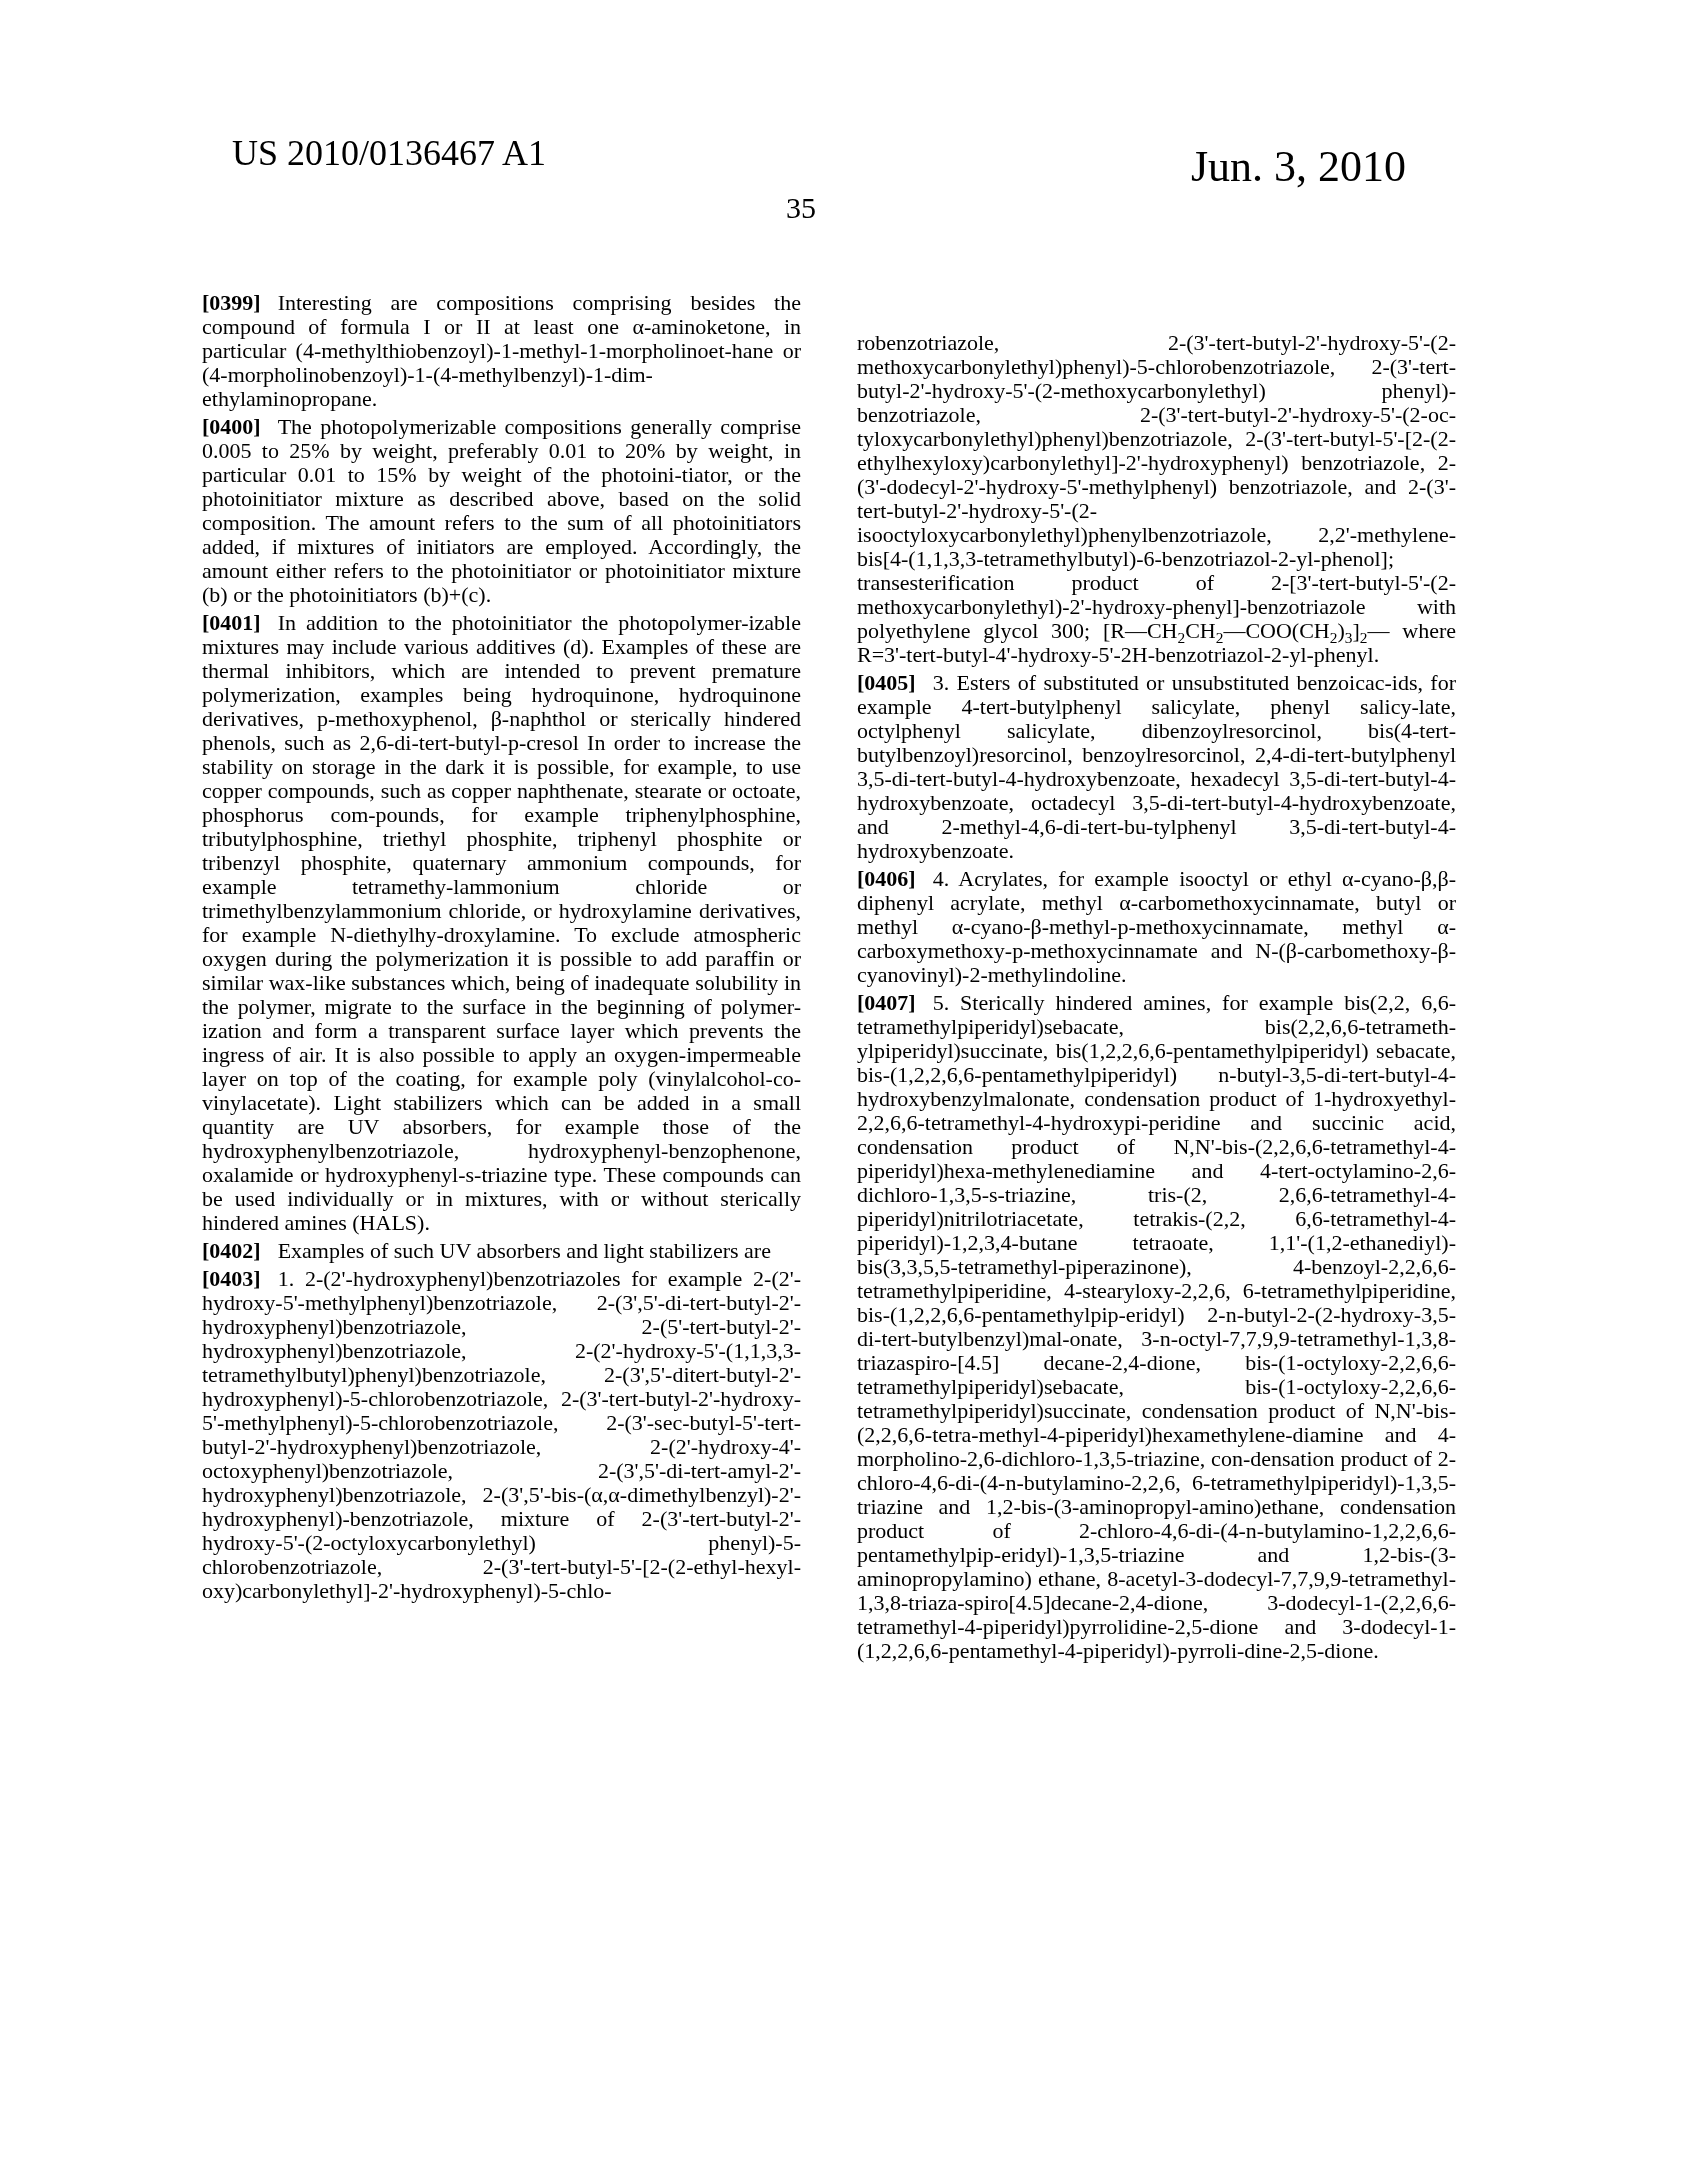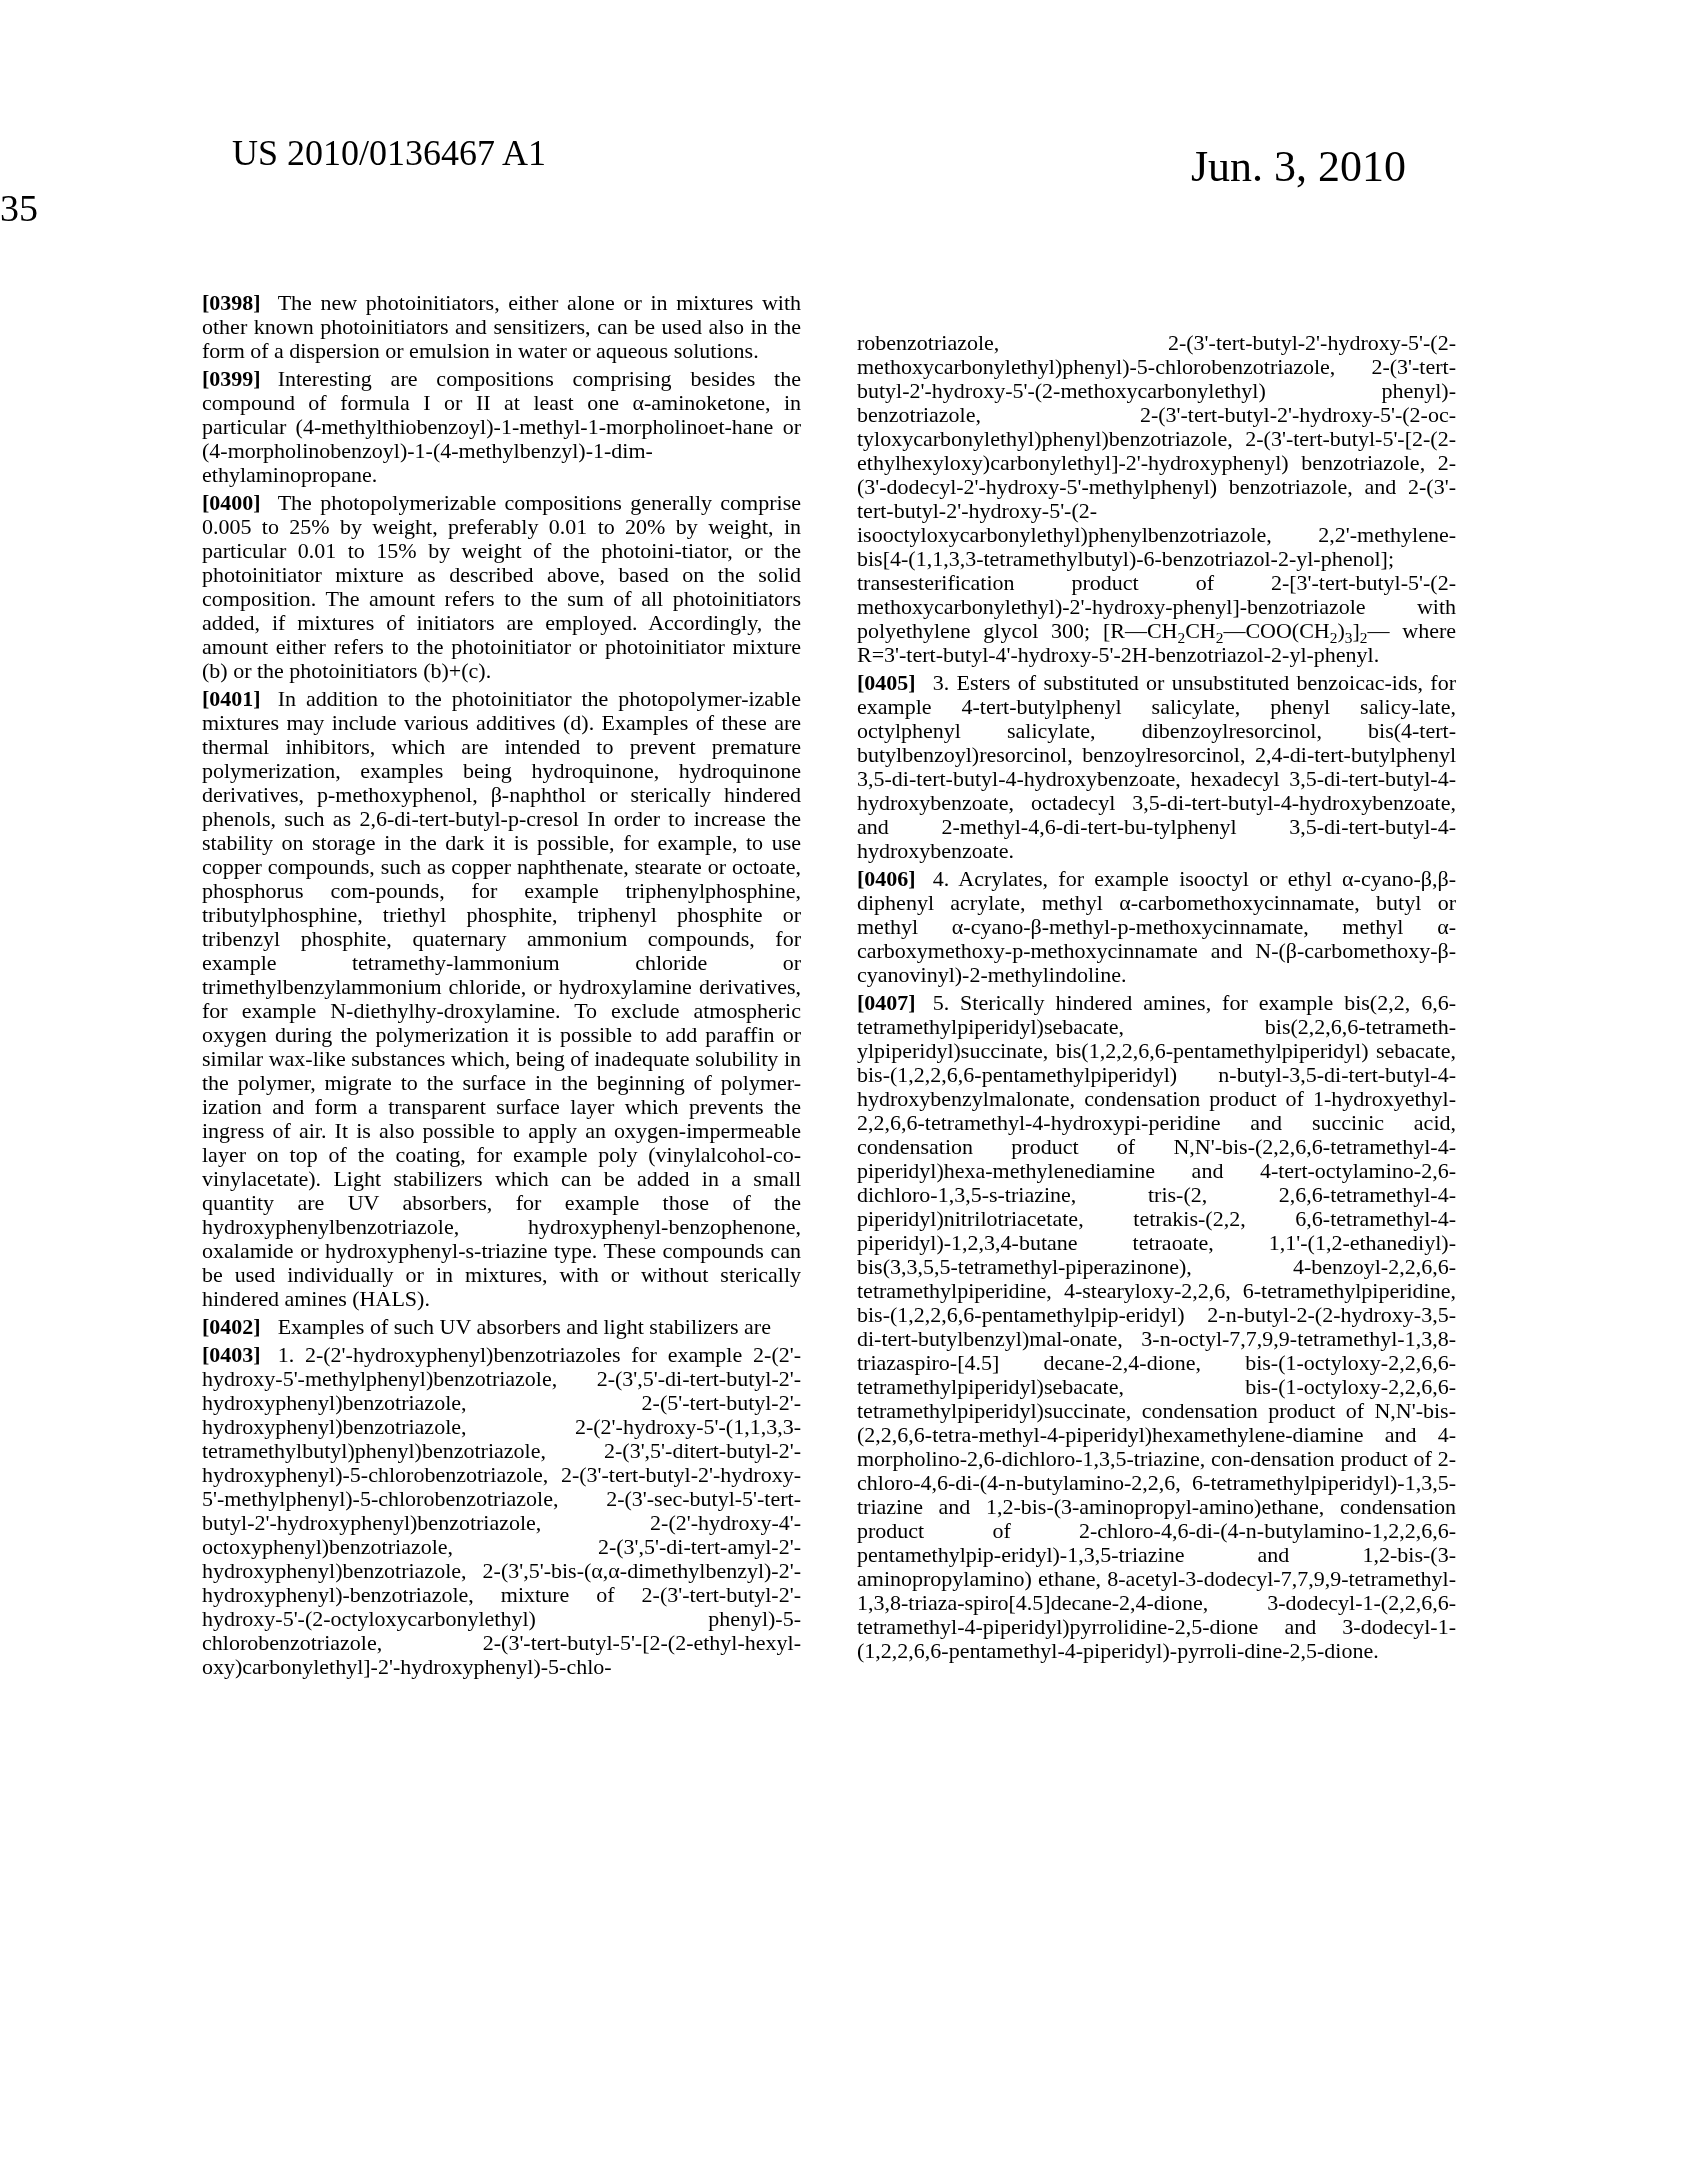--- a/index.html
+++ b/index.html
@@ -2,41 +2,38 @@
 <html style="font-size:10.6px"><head>
 <meta charset="utf-8">
 <style>
   html, body { margin: 0; padding: 0; background: #ffffff; }
   body {
     width: 1694px; height: 2183px; position: relative; overflow: hidden;
     font-family: "Liberation Serif", "DejaVu Serif", serif; color: #000;
   }
   .hdr-left { position: absolute; left: 212px; top: 133px; font-size: 36px; line-height: 40px; margin-left: 20px; }
   .hdr-right { position: absolute; right: 288px; top: 147px; font-size: 44px; line-height: 40px; }
-  .page-num { position: absolute; left: 0; width: 1602px; top: 191px; text-align: left; font-size: 38px; line-height: 34px; }
+  .page-num { position: absolute; left: 0; width: 1602px; top: 191px; text-align: center; font-size: 30px; line-height: 34px; }
   .col { position: absolute; top: 291px; font-size: 22px; line-height: 24px; text-align: justify; hyphens: manual; }
   .col-left { left: 202px; width: 599px; }
   .col-right { left: 857px; width: 599px; margin-top: 40px; }
   .para { margin: 0 0 4px 0; }
   .para .num { font-weight: bold; margin-right: 17px; }
   sub { font-size: 70%; line-height: 0; vertical-align: -0.3em; }
 </style>
 </head>
 <body>
 
 <div>
   <div class="hdr-left">US 2010/0136467 A1</div>
   <div class="hdr-right">Jun. 3, 2010</div>
   <div class="page-num">35</div>
 </div>
 
 <div class="col col-left">
-  <p class="para">
-    <span class="num">[0398]</span><span>The new photoinitiators, either alone or in mixtures with other known photoinitiators and sensitizers, can be used also in the form of a dispersion or emulsion in water or aqueous solutions.</span>
-  </p>
   <p class="para">
     <span class="num">[0399]</span><span>Interesting are compositions comprising besides the compound of formula I or II at least one α-aminoketone, in particular (4-methylthiobenzoyl)-1-methyl-1-morpholinoet-hane or (4-morpholinobenzoyl)-1-(4-methylbenzyl)-1-dim-ethylaminopropane.</span>
   </p>
   <p class="para">
     <span class="num">[0400]</span><span>The photopolymerizable compositions generally comprise 0.005 to 25% by weight, preferably 0.01 to 20% by weight, in particular 0.01 to 15% by weight of the photoini-tiator, or the photoinitiator mixture as described above, based on the solid composition. The amount refers to the sum of all photoinitiators added, if mixtures of initiators are employed. Accordingly, the amount either refers to the photoinitiator or photoinitiator mixture (b) or the photoinitiators (b)+(c).</span>
   </p>
   <p class="para">
     <span class="num">[0401]</span><span>In addition to the photoinitiator the photopolymer-izable mixtures may include various additives (d). Examples of these are thermal inhibitors, which are intended to prevent premature polymerization, examples being hydroquinone, hydroquinone derivatives, p-methoxyphenol, β-naphthol or sterically hindered phenols, such as 2,6-di-tert-butyl-p-cresol In order to increase the stability on storage in the dark it is possible, for example, to use copper compounds, such as copper naphthenate, stearate or octoate, phosphorus com-pounds, for example triphenylphosphine, tributylphosphine, triethyl phosphite, triphenyl phosphite or tribenzyl phosphite, quaternary ammonium compounds, for example tetramethy-lammonium chloride or trimethylbenzylammonium chloride, or hydroxylamine derivatives, for example N-diethylhy-droxylamine. To exclude atmospheric oxygen during the polymerization it is possible to add paraffin or similar wax-like substances which, being of inadequate solubility in the polymer, migrate to the surface in the beginning of polymer-ization and form a transparent surface layer which prevents the ingress of air. It is also possible to apply an oxygen-impermeable layer on top of the coating, for example poly (vinylalcohol-co-vinylacetate). Light stabilizers which can be added in a small quantity are UV absorbers, for example those of the hydroxyphenylbenzotriazole, hydroxyphenyl-benzophenone, oxalamide or hydroxyphenyl-s-triazine type. These compounds can be used individually or in mixtures, with or without sterically hindered amines (HALS).</span>
   </p>
   <p class="para">

